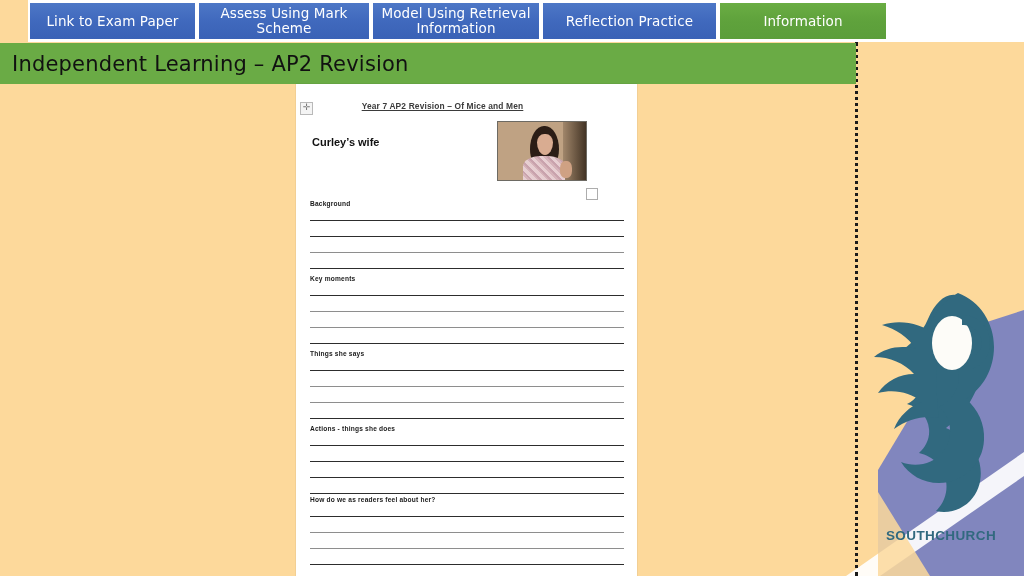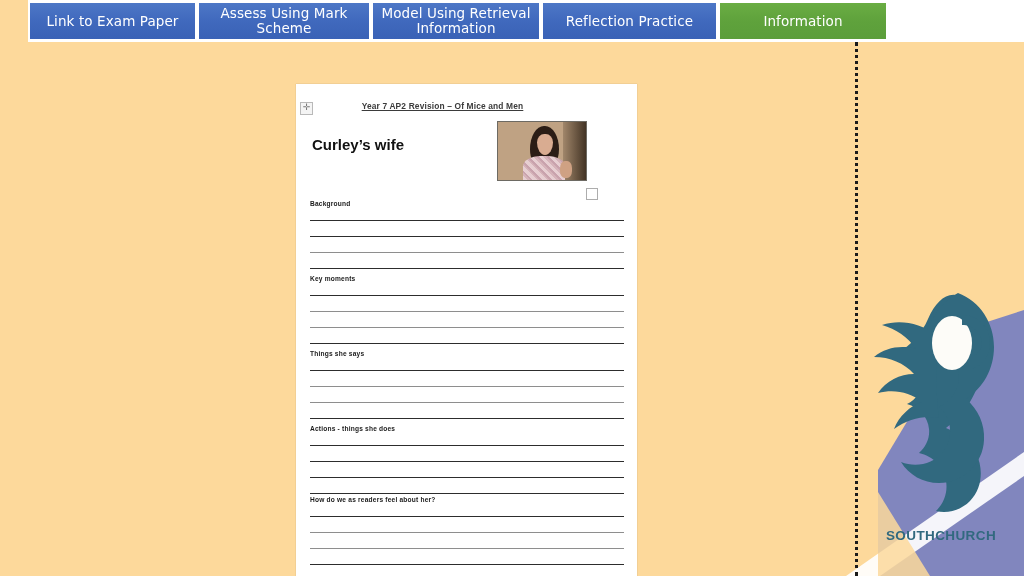--- a/index.html
+++ b/index.html
@@ -110,21 +110,21 @@
     font-size: 8.4px;
     font-weight: bold;
     color: #3b3b3b;
     text-decoration: underline;
     letter-spacing: .15px;
   }
   .ws-heading {
     position: absolute;
     left: 16px; top: 52px;
     font-family: "Liberation Sans", sans-serif;
-    font-size: 15px;
+    font-size: 11px;
     font-weight: bold;
     color: #111111;
   }
   .ws-photo {
     position: absolute;
     left: 201px; top: 37px;
     width: 88px; height: 58px;
     border: 1px solid #6d6a63;
     overflow: hidden;
     background: #c2a887;
@@ -282,20 +282,23 @@
       <span>Model Using Retrieval Information</span>
     </div>
     <div class="tab blue tab-w5">
       <span>Reflection Practice</span>
     </div>
     <div class="tab green tab-w6">
       <span>Information</span>
     </div>
   </div>
 
+  <div class="title-banner">
+    <span class="title-text">Independent Learning – AP2 Revision</span>
+  </div>
 
   <div class="page">
     <div class="table-handle">✛</div>
 
     <div class="ws-title">Year 7 AP2 Revision – Of Mice and Men</div>
 
     <div class="ws-heading">Curley’s wife</div>
 
     <div class="ws-photo">
       <div class="bg"></div>

